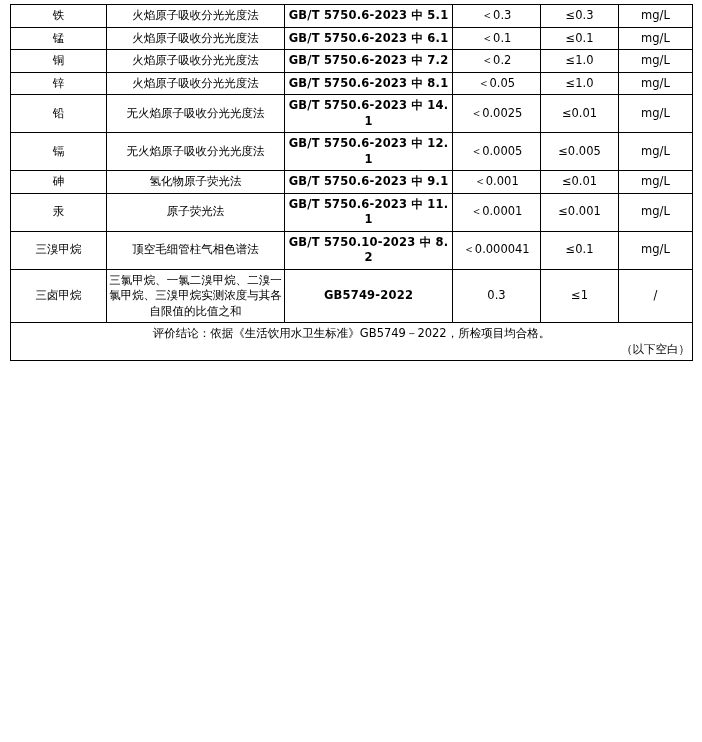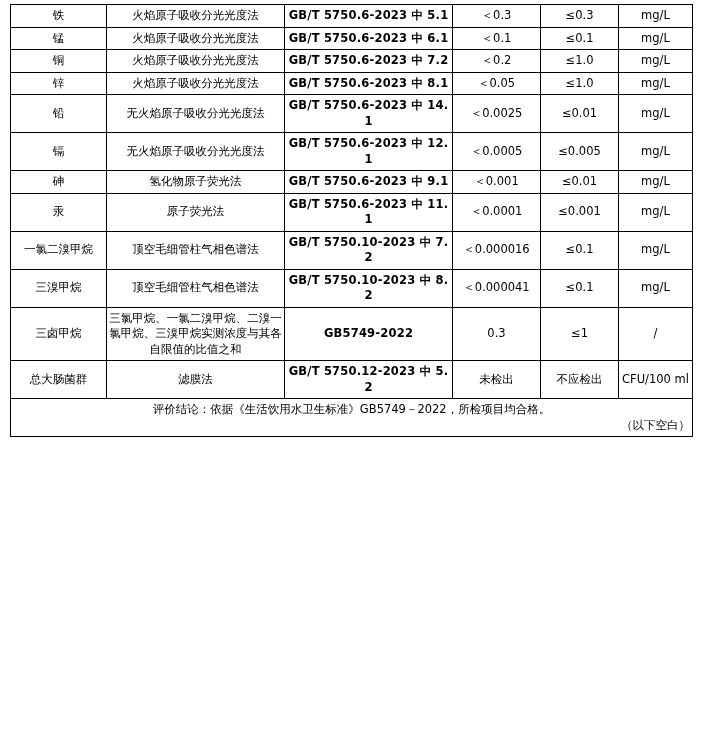--- a/index.html
+++ b/index.html
@@ -142,28 +142,20 @@
         <td class="item">汞</td>
         <td class="method">原子荧光法</td>
         <td class="standard">GB/T 5750.6-2023 中 11.1</td>
         <td class="result">＜0.0001</td>
         <td class="limit">≤0.001</td>
         <td class="unit">mg/L</td>
       </tr>
 
 
 
-      <tr>
-        <td class="item">一氯二溴甲烷</td>
-        <td class="method">顶空毛细管柱气相色谱法</td>
-        <td class="standard">GB/T 5750.10-2023 中 7.2</td>
-        <td class="result small">＜0.000016</td>
-        <td class="limit">≤0.1</td>
-        <td class="unit">mg/L</td>
-      </tr>
 
       <tr>
         <td class="item">三溴甲烷</td>
         <td class="method">顶空毛细管柱气相色谱法</td>
         <td class="standard">GB/T 5750.10-2023 中 8.2</td>
         <td class="result small">＜0.000041</td>
         <td class="limit">≤0.1</td>
         <td class="unit">mg/L</td>
       </tr>
 
@@ -171,28 +163,20 @@
         <td class="item">三卤甲烷</td>
         <td class="method small">三氯甲烷、一氯二溴甲烷、二溴一氯甲烷、三溴甲烷实测浓度与其各自限值的比值之和</td>
         <td class="standard">GB5749-2022</td>
         <td class="result">0.3</td>
         <td class="limit">≤1</td>
         <td class="unit">/</td>
       </tr>
 
 
 
-      <tr>
-        <td class="item">总大肠菌群</td>
-        <td class="method">滤膜法</td>
-        <td class="standard">GB/T 5750.12-2023 中 5.2</td>
-        <td class="result">未检出</td>
-        <td class="limit">不应检出</td>
-        <td class="unit tiny">CFU/100 ml</td>
-      </tr>
 
 
       <tr class="conclusion-row">
         <td colspan="6">
           <span class="conclusion-line1">评价结论：依据《生活饮用水卫生标准》GB5749－2022，所检项目均合格。</span>
           <span class="conclusion-line2">（以下空白）</span>
         </td>
       </tr>
 
     </tbody>

